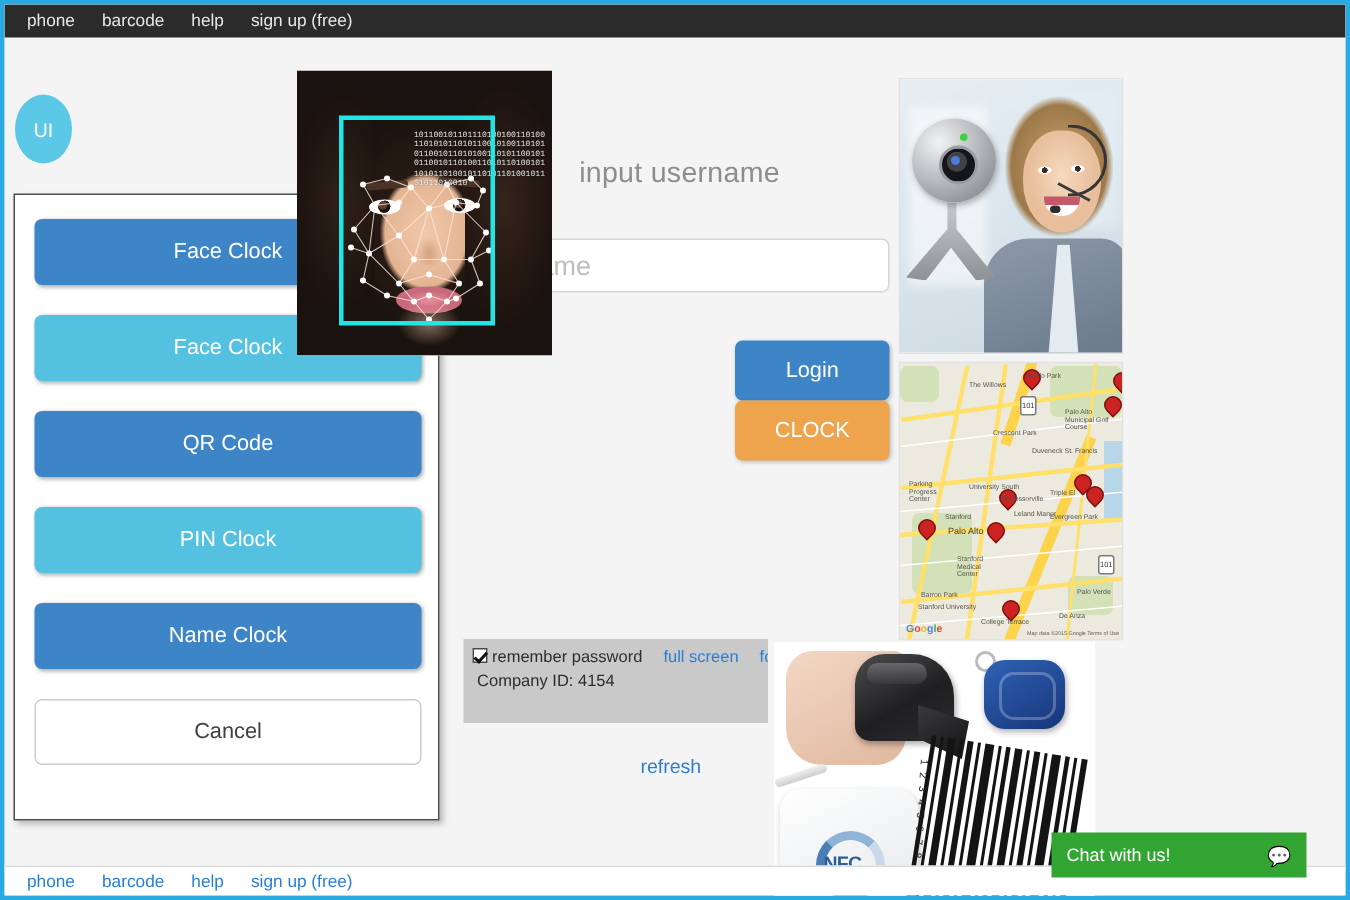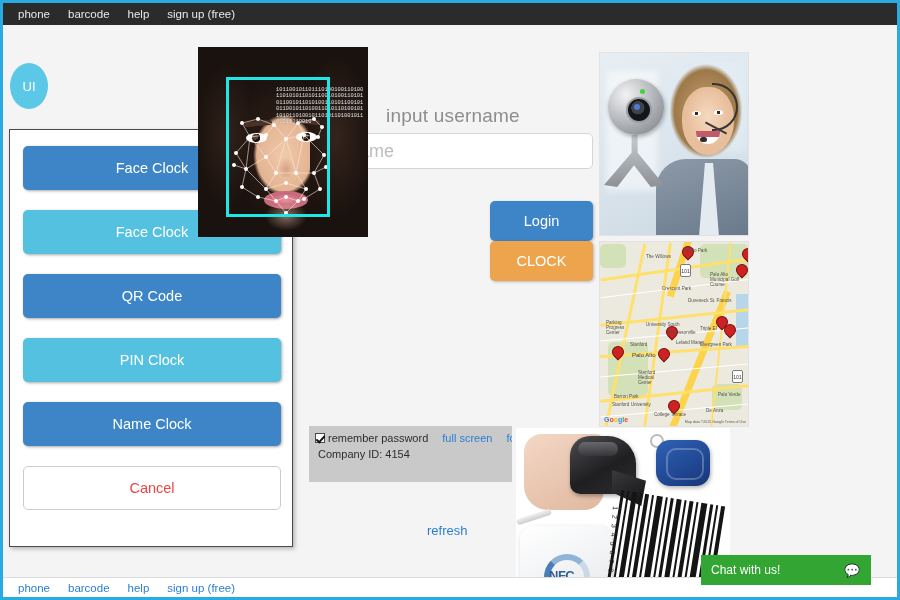--- a/index.html
+++ b/index.html
@@ -91,34 +91,34 @@
     color: #ffffff;
     font-size: 14.5px;
     font-family: "Liberation Sans", sans-serif;
     cursor: pointer;
     box-shadow: 1px 1px 3px rgba(0,0,0,.35);
   }
   .mbtn.dark  { background: #3d85c6; }
   .mbtn.light { background: #55c1e0; }
   .mbtn.cancel {
     background: #ffffff;
-    color: #ef4444;
+    color: #404040;
     border: 1px solid #cccccc;
     box-shadow: none;
   }
 
   
   .login-form {
     position: absolute; left: 310px; top: 80px;
     width: 280px;
     z-index: 8;
   }
   .form-title {
     font-size: 19px; color: #8d8d8d;
-    text-align: center; margin-bottom: 6px;
+    text-align: center; margin-bottom: 32px;
     letter-spacing: .2px;
   }
   .finput {
     display: block;
     width: 280px; height: 36px;
     border: 1px solid #d5d5d5;
     border-radius: 5px;
     background: #ffffff;
     font-size: 18px;
     color: #9a9a9a;
@@ -167,21 +167,21 @@
   .cbox::after {
     content: "";
     position: absolute; left: 2px; top: 0px;
     width: 3px; height: 7px;
     border: solid #111; border-width: 0 2px 2px 0;
     transform: rotate(42deg);
   }
   .info-gap { display: inline-block; width: 14px; }
 
   .refresh-link {
-    position: absolute; left: 424px; top: 498px;
+    position: absolute; left: 424px; top: 478px;
     color: #2a7fd4; font-size: 13px;
     text-decoration: none;
     z-index: 9;
   }
 
   
   .imgframe { position: absolute; overflow: hidden; background: #ffffff; }
 
   
   #face-img { left: 195px; top: 22px; width: 170px; height: 190px; z-index: 20; }

